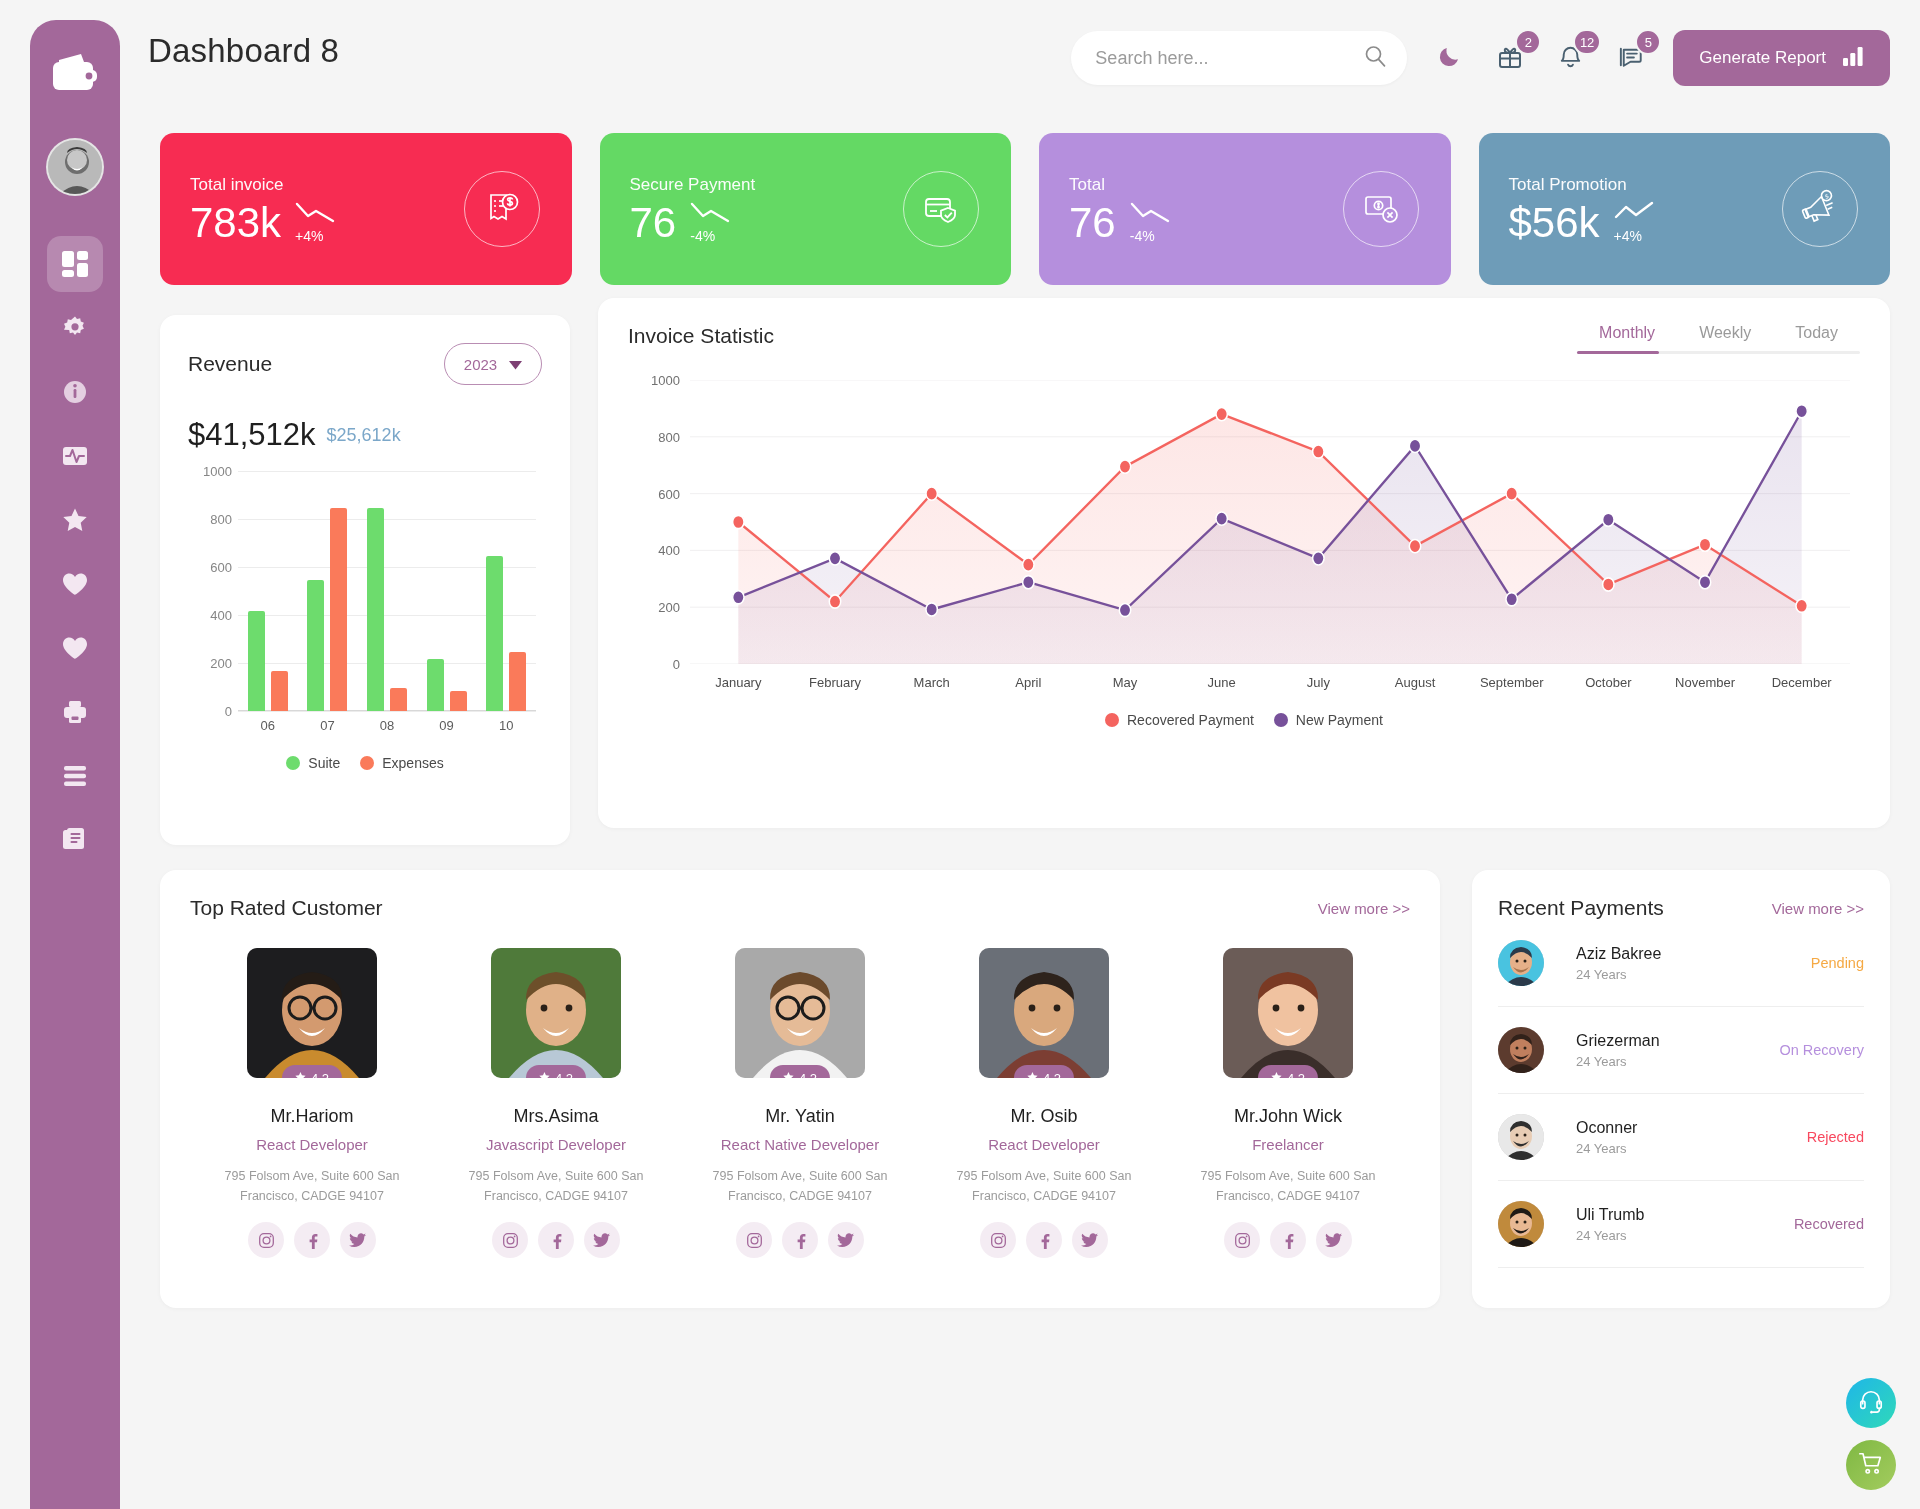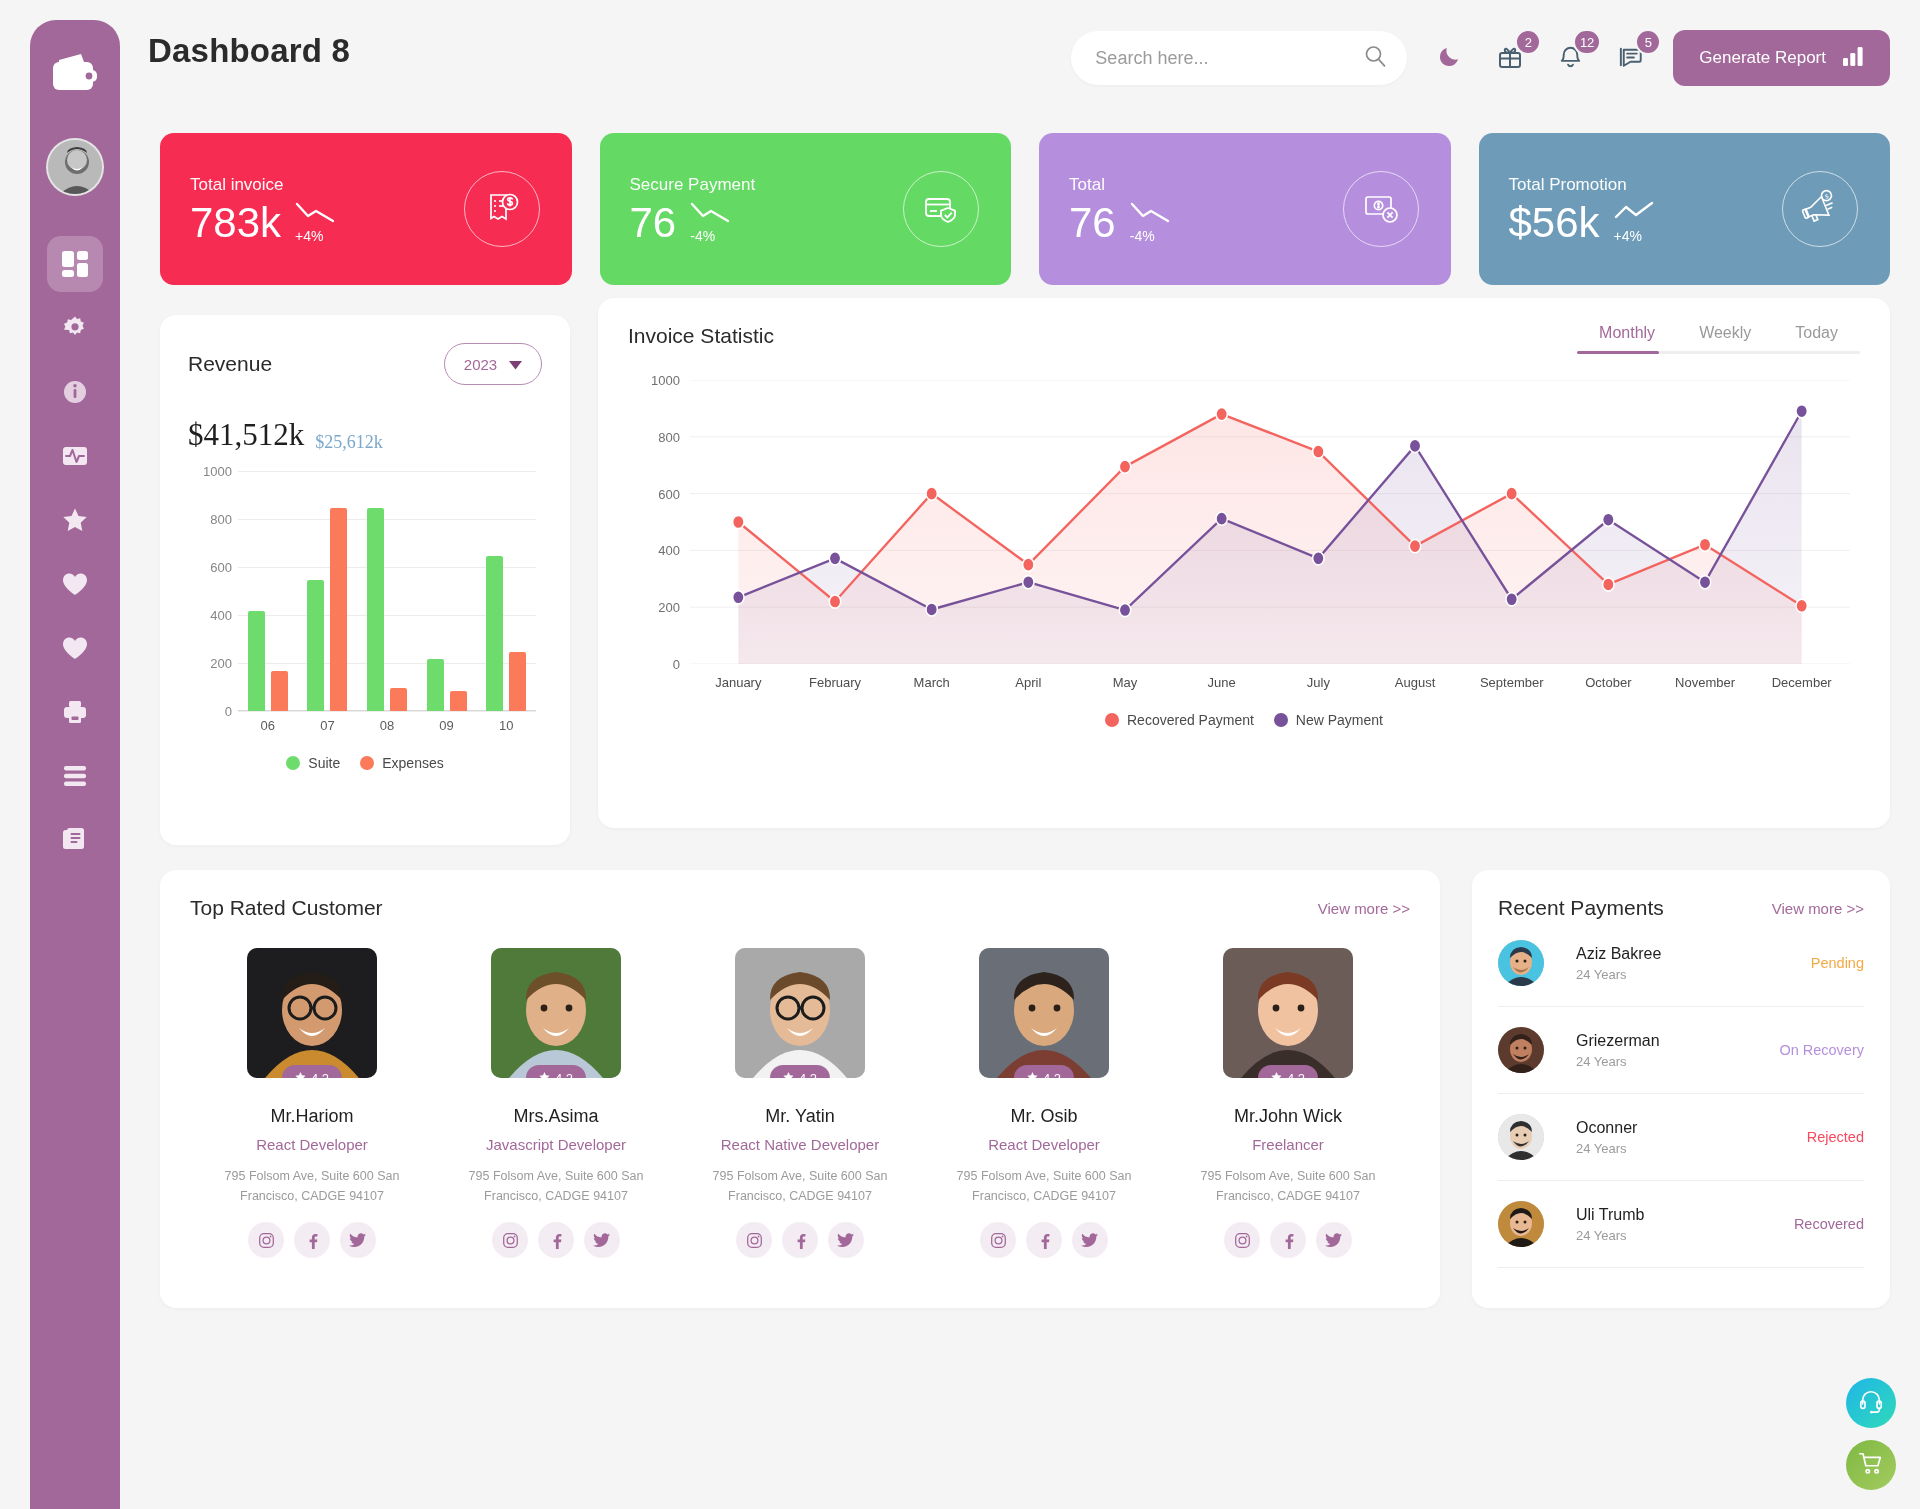--- a/index.html
+++ b/index.html
@@ -32,21 +32,21 @@
     width: 56px; height: 56px; border-radius: 14px;
     display: flex; align-items: center; justify-content: center;
     margin-bottom: 8px; cursor: pointer;
   }
   .nav-item.active { background: rgba(255,255,255,0.22); }
   .nav-item svg { display:block; }
 
   
   .page-title {
     position: absolute; left: 148px; top: 32px;
-    font-size: 33px; font-weight: 700; color: #2b2b2b; letter-spacing: .2px;
+    font-size: 33px; font-weight: 400; color: #2b2b2b; letter-spacing: .2px;
   }
   .header-right {
     position: absolute; right: 30px; top: 30px;
     display: flex; align-items: center; gap: 26px;
   }
   .search-box {
     width: 336px; height: 54px; background: #fff; border-radius: 27px;
     display: flex; align-items: center; padding: 0 20px 0 24px;
     box-shadow: 0 1px 3px rgba(0,0,0,0.04);
   }
@@ -93,21 +93,21 @@
   .panel { background: #fff; border-radius: 16px; box-shadow: 0 1px 4px rgba(0,0,0,0.04); }
   .panel-title { font-size: 21px; color: #2b2b2b; font-weight: 400; }
 
   .revenue-panel { position: absolute; left: 160px; top: 315px; width: 410px; height: 530px; padding: 28px 28px 18px 28px; }
   .rev-head { display: flex; align-items: center; justify-content: space-between; }
   .year-select {
     width: 98px; height: 42px; border: 1px solid #b98db3; border-radius: 21px;
     display: flex; align-items: center; justify-content: center; gap: 12px;
     color: #a3689a; font-size: 15px; cursor: pointer; background: #fff;
   }
-  .rev-amounts { margin-top: 32px; display: flex; align-items: flex-end; gap: 11px; font-family: Liberation Serif, serif; }
+  .rev-amounts { margin-top: 32px; display: flex; align-items: center; gap: 11px; }
   .rev-main { font-size: 31px; color: #1f1f1f; }
   .rev-sub { font-size: 18px; color: #7ba7c9; }
 
   .bar-chart { margin-top: 18px; position: relative; height: 280px; }
   .bc-grid { position: absolute; left: 50px; right: 6px; top: 0; bottom: 40px; }
   .bc-line { position: absolute; left: 0; right: 0; height: 1px; background: #ececec; }
   .bc-ylabel { position: absolute; left: 0; width: 44px; text-align: right; font-size: 13px; color: #868686; transform: translateY(-50%); }
   .bc-plot { position: absolute; left: 50px; right: 6px; top: 0; bottom: 40px; display: flex; align-items: flex-end; }
   .bc-group { flex: 1; display: flex; align-items: flex-end; justify-content: center; gap: 6px; height: 100%; }
   .bar { width: 17px; border-radius: 2px 2px 0 0; }

